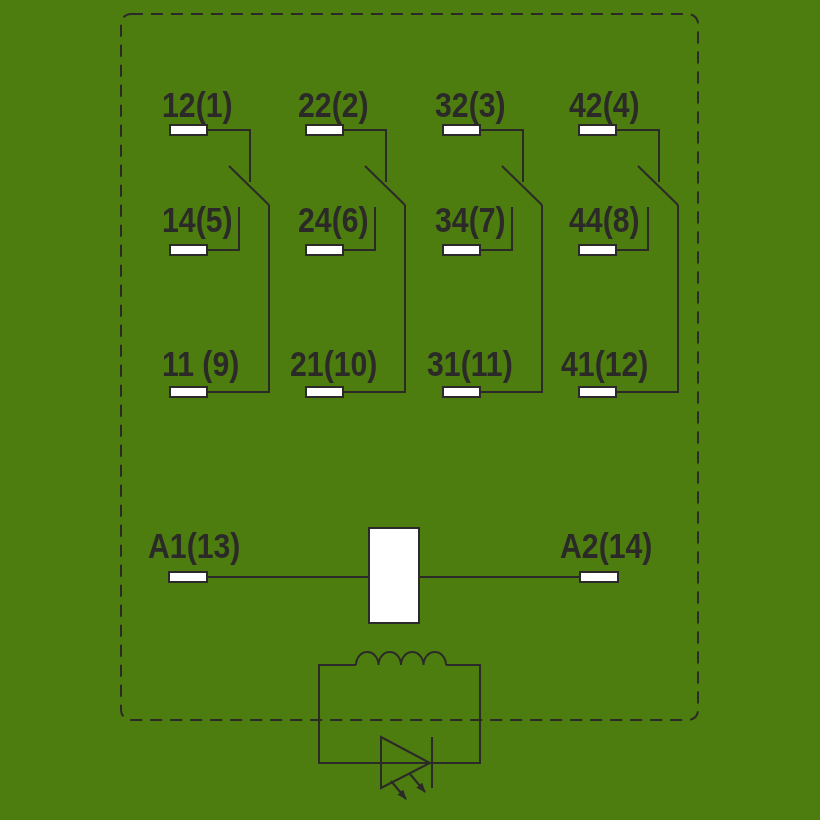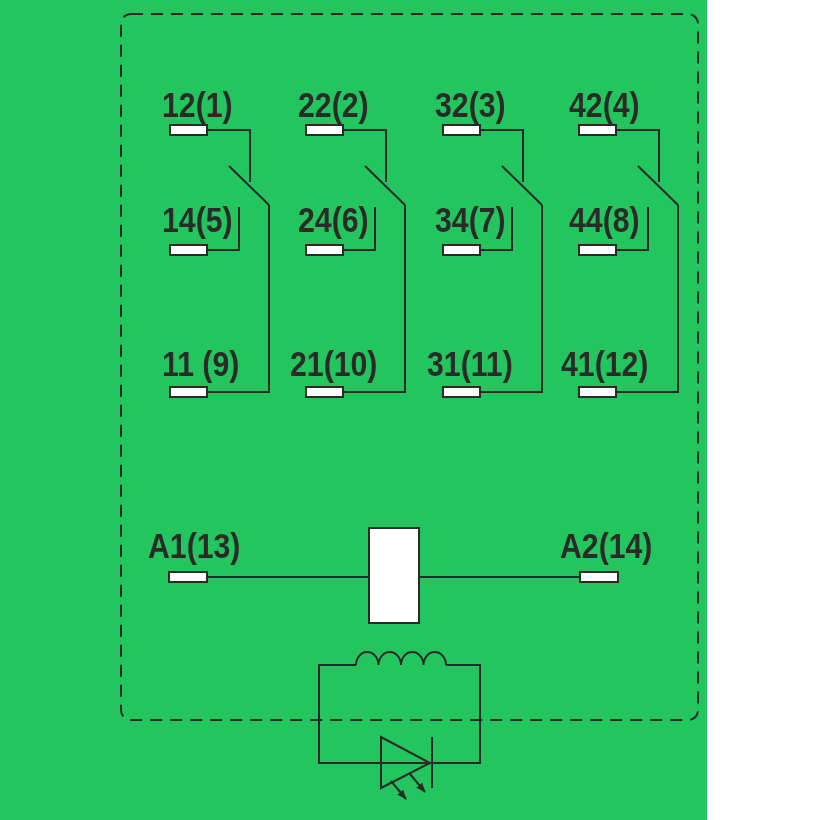--- a/index.html
+++ b/index.html
@@ -6,23 +6,23 @@
     margin: 0;
     padding: 0;
     background: #ffffff;
     width: 820px;
     height: 820px;
     overflow: hidden;
     font-family: "Liberation Sans", sans-serif;
   }
   .canvas {
     position: relative;
-    width: 707px;
+    width: 820px;
     height: 820px;
-    background: #22c55e;
+    background: #4d7c0f;
   }
   svg {
     display: block;
   }
   svg text {
     font-family: "Liberation Sans", sans-serif;
     font-weight: bold;
     font-size: 36px;
     fill: #2b2a29;
   }

